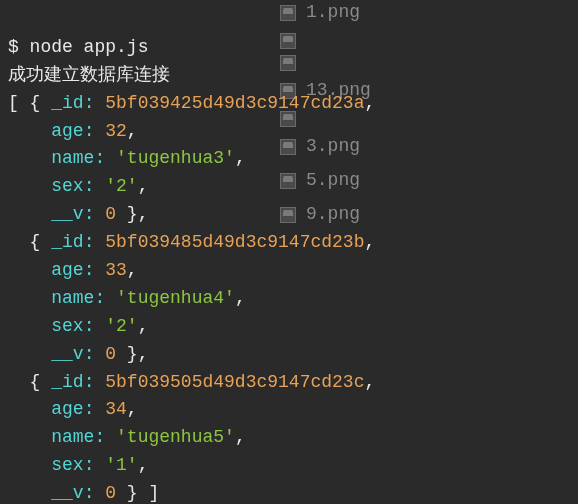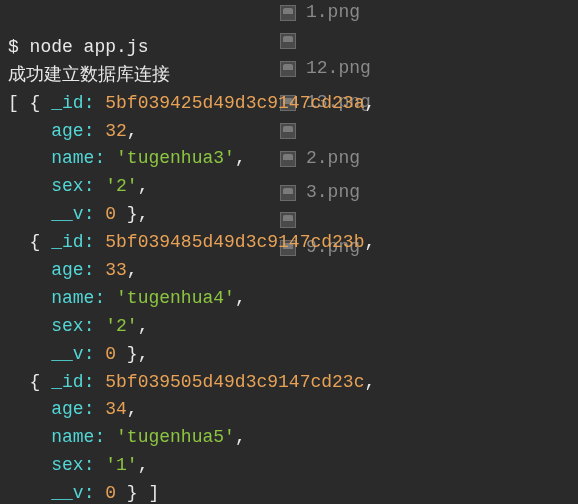--- a/index.html
+++ b/index.html
@@ -66,39 +66,35 @@
 <div class="file-list">
   <div class="file-item">
       <span class="file-icon"></span>
       <span>1.png</span>
     </div>
   <div class="file-item">
       <span class="file-icon"></span>
     </div>
   <div class="file-item">
       <span class="file-icon"></span>
-      <span>12.png</span>
     </div>
   <div class="file-item">
       <span class="file-icon"></span>
       <span>13.png</span>
     </div>
   <div class="file-item">
       <span class="file-icon"></span>
     </div>
   <div class="file-item">
       <span class="file-icon"></span>
-      <span>2.png</span>
-    </div>
-  <div class="file-item">
-      <span class="file-icon"></span>
       <span>3.png</span>
     </div>
   <div class="file-item">
       <span class="file-icon"></span>
+      <span>5.png</span>
     </div>
   <div class="file-item">
       <span class="file-icon"></span>
       <span>9.png</span>
     </div>
 </div>
 
 <div class="terminal">
 <span class="prompt">$ </span><span class="white">node app.js</span>
 <span class="white">成功建立数据库连接</span>

